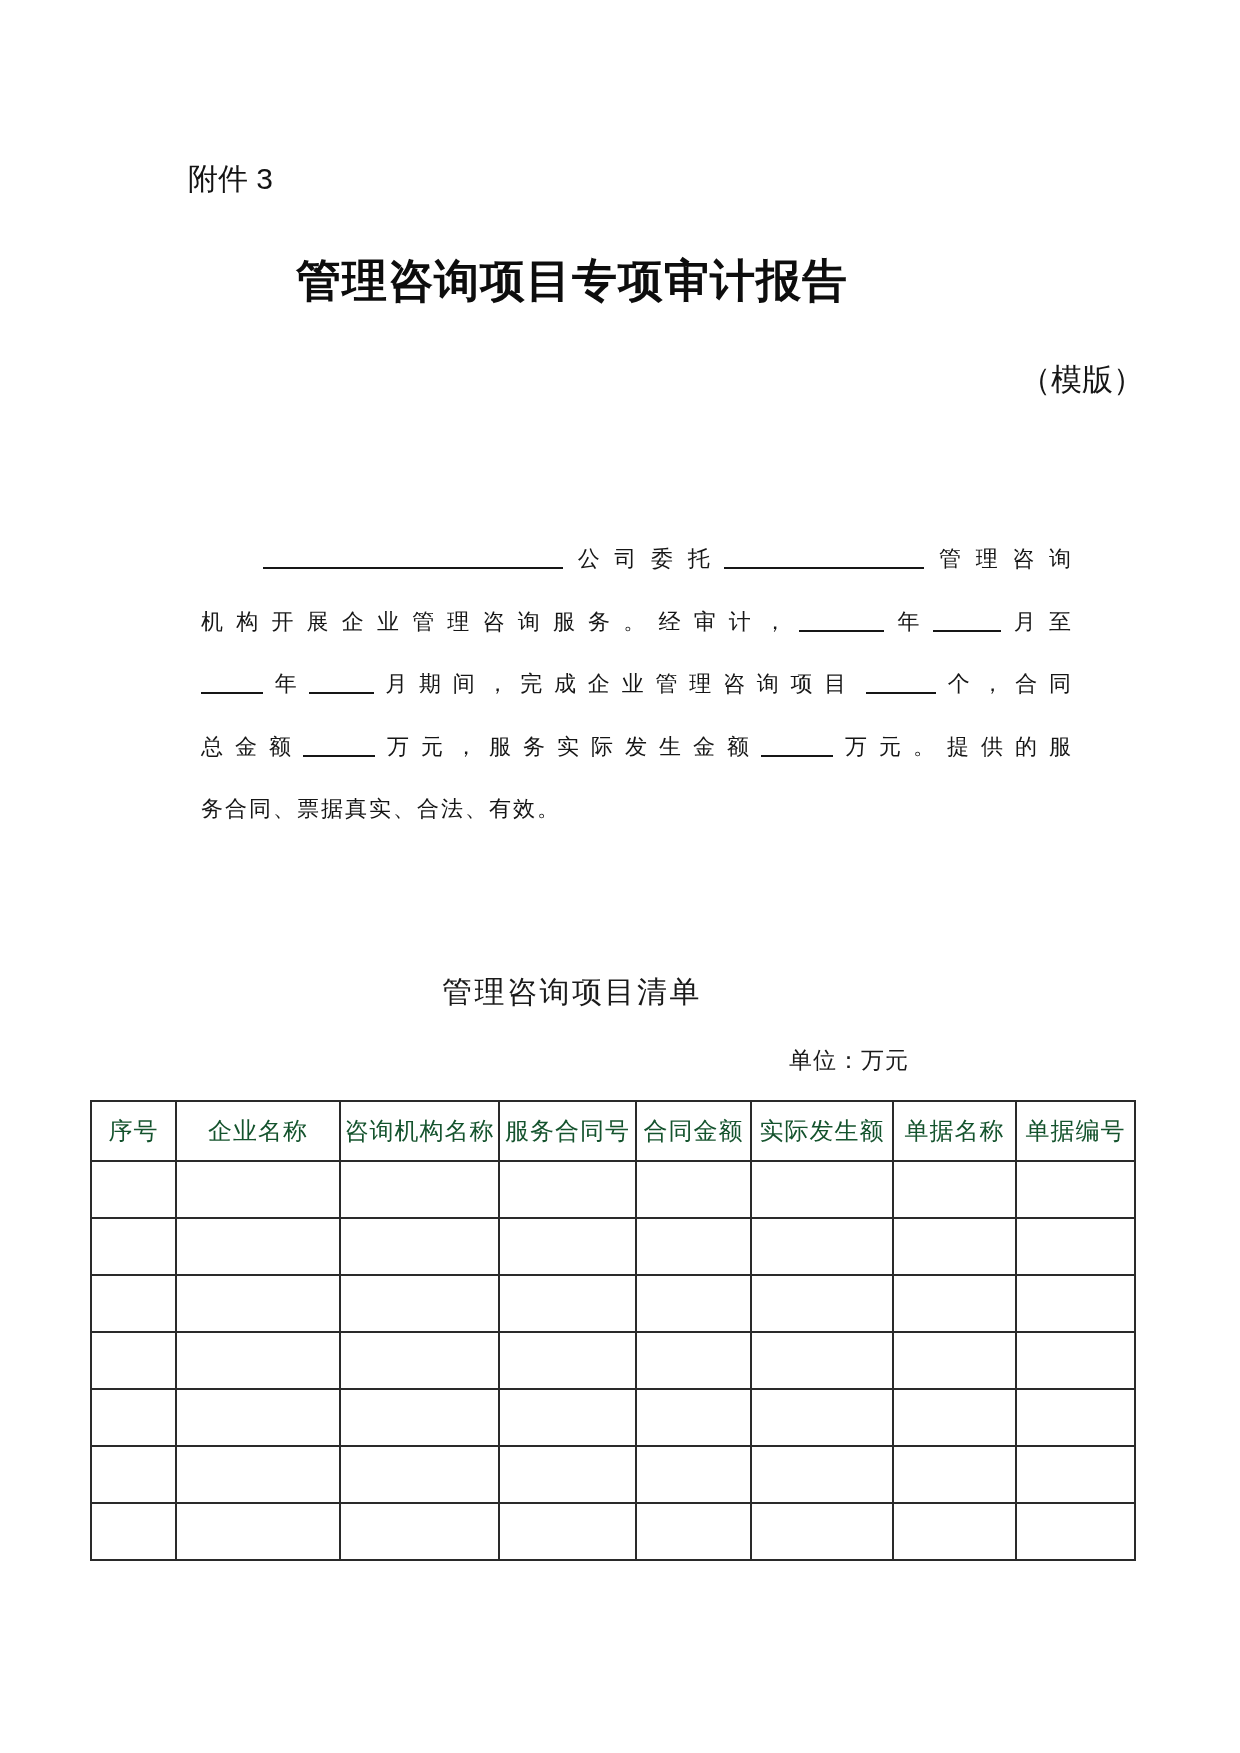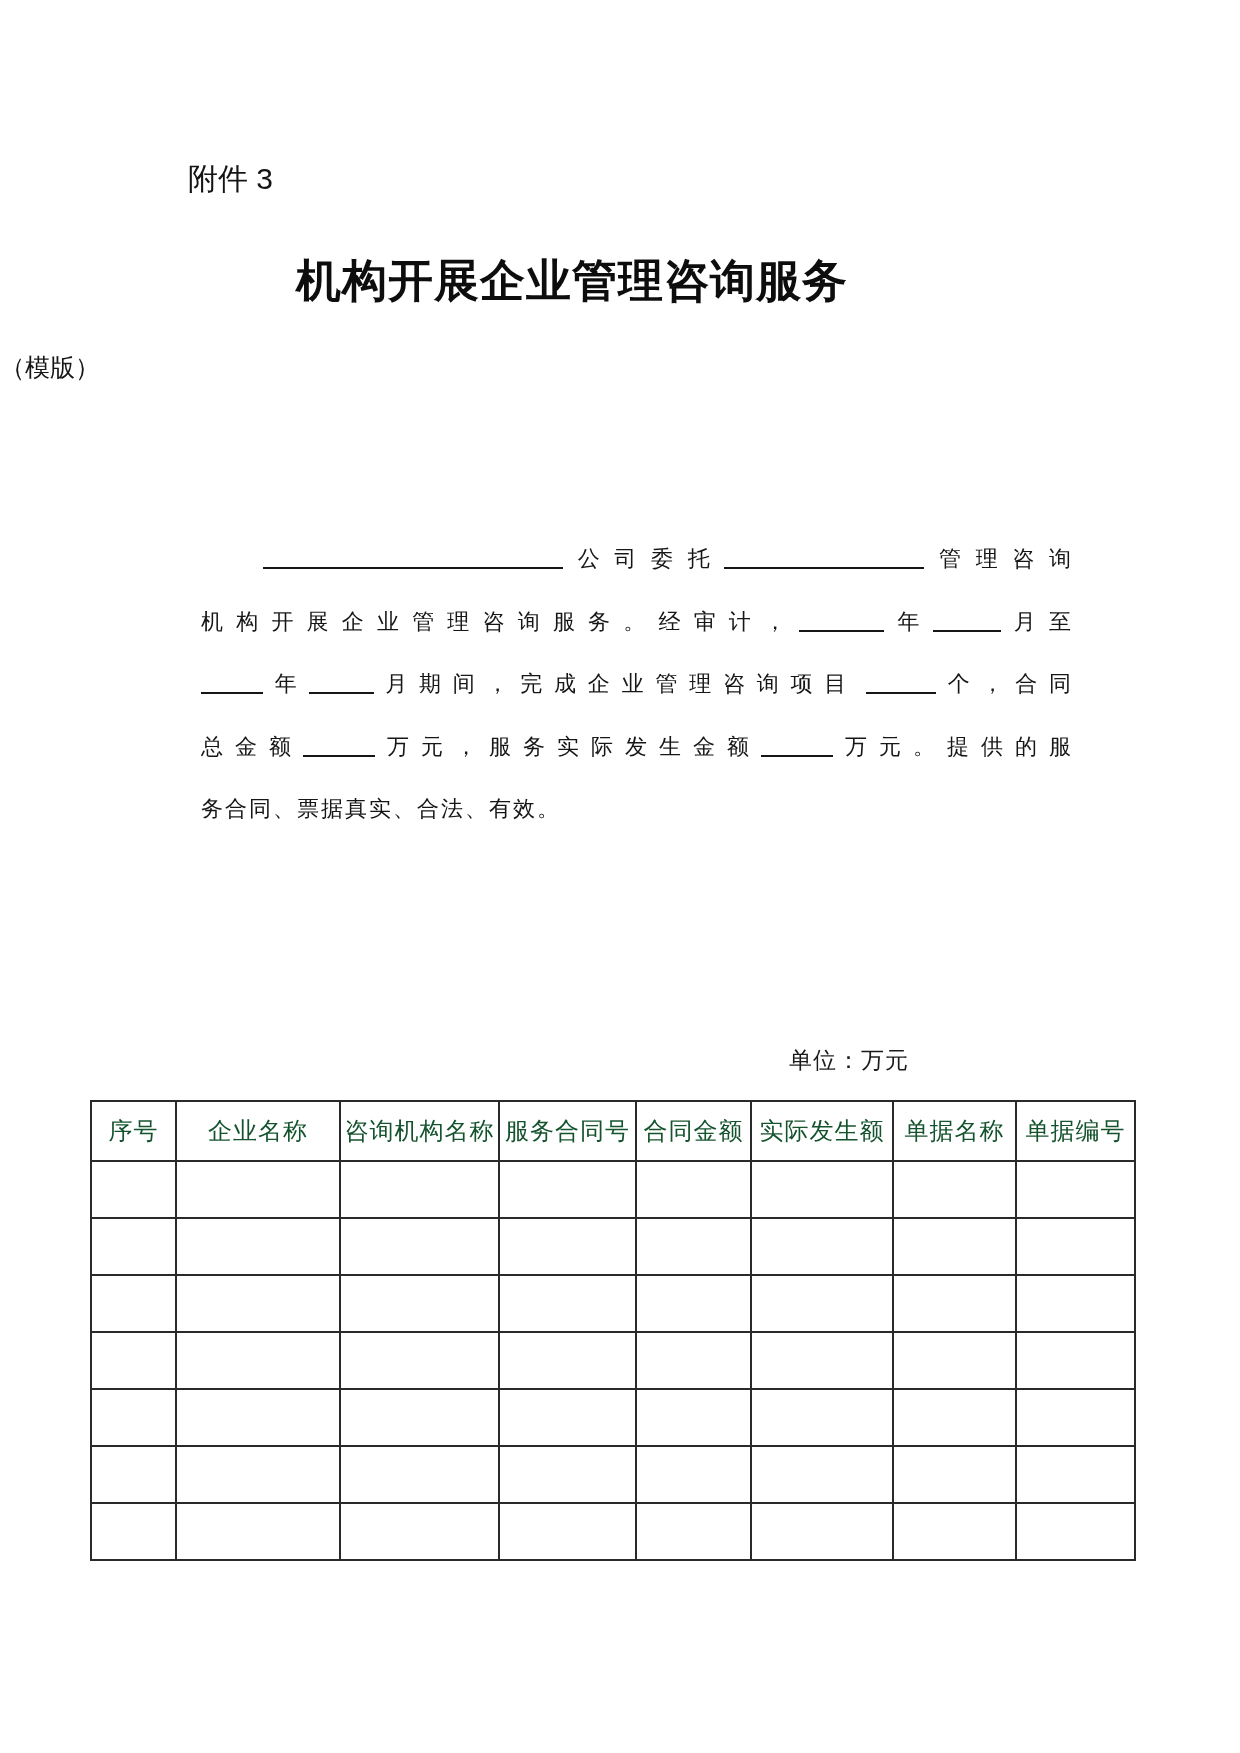--- a/index.html
+++ b/index.html
@@ -18,22 +18,22 @@
     font-size:30px; line-height:38px; color:#141414;
   }
   .doc-title{
     position:absolute; left:0; top:252px; width:100%;
     text-align:center;
     font-family:"Liberation Sans","DejaVu Sans",sans-serif;
     font-weight:bold; font-size:45px; line-height:58px;
     letter-spacing:1px; color:#0d0d0d;
   }
   .subtitle{
-    position:absolute; left:0; top:348px; width:100%;
-    text-align:left; font-size:25px; line-height:40px; color:#161616;
+    position:absolute; left:0; top:360px; width:100%;
+    text-align:right; font-size:31px; line-height:40px; color:#161616;
   }
   .para-line{
     position:absolute; left:201px; width:870px; height:63px;
     font-size:22px; line-height:63px; color:#161616;
     box-sizing:border-box;
     text-align:justify; text-align-last:justify;
     white-space:nowrap;
   }
   .para-line.last{ text-align:left; text-align-last:left; letter-spacing:2px; }
   .l1{ top:527px; padding-left:62px; }
@@ -76,34 +76,35 @@
   col.c1{width:85px;}  col.c2{width:164px;} col.c3{width:159px;} col.c4{width:137px;}
   col.c5{width:115px;} col.c6{width:142px;} col.c7{width:123px;} col.c8{width:119px;}
 </style>
 </head>
 <body>
 
 <div class="page">
 
   <div class="attachment">附件 3</div>
 
-  <div class="doc-title">机构开展企业管理咨询服务</div>
+  <div class="doc-title">管理咨询项目专项审计报告</div>
 
   <div class="subtitle">（模版）</div>
 
   <div class="para-line l1"><span class="blank b300"></span><span>公司委托</span><span class="blank b200"></span><span>管理咨询</span></div>
 
   <div class="para-line l2"><span>机构开展企业管理咨询服务。经审计，</span><span class="blank b85"></span><span>年</span><span class="blank b68"></span><span>月至</span></div>
 
   <div class="para-line l3"><span class="blank b62"></span><span>年</span><span class="blank b65"></span><span>月期间，完成企业管理咨询项目</span><span class="blank b70"></span><span>个，合同</span></div>
 
   <div class="para-line l4"><span>总金额</span><span class="blank b72"></span><span>万元，服务实际发生金额</span><span class="blank b72"></span><span>万元。提供的服</span></div>
 
   <div class="para-line l5 last"><span>务合同、票据真实、合法、有效。</span></div>
 
+  <div class="list-title">管理咨询项目清单</div>
 
   <div class="unit-label">单位：万元</div>
 
   <table class="project-table">
     <colgroup>
       <col class="c1">
         <col class="c2">
         <col class="c3">
         <col class="c4">
       <col class="c5">

